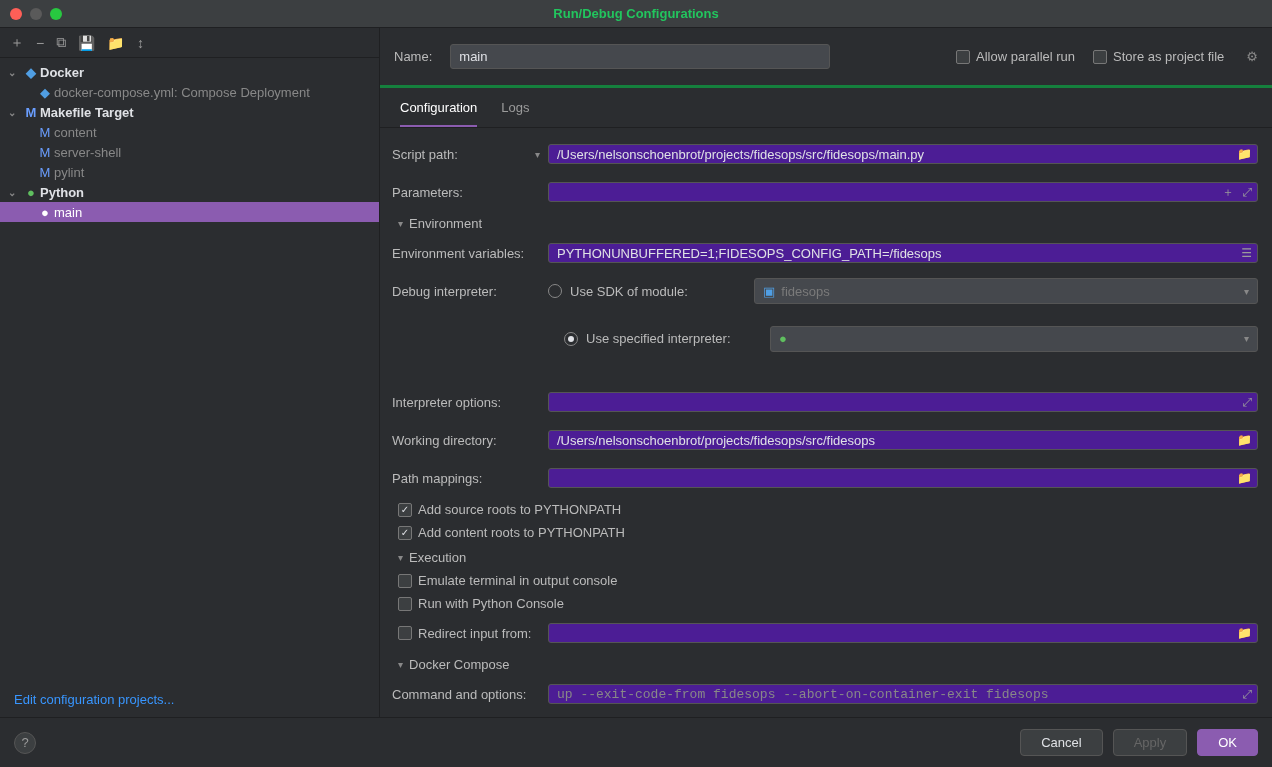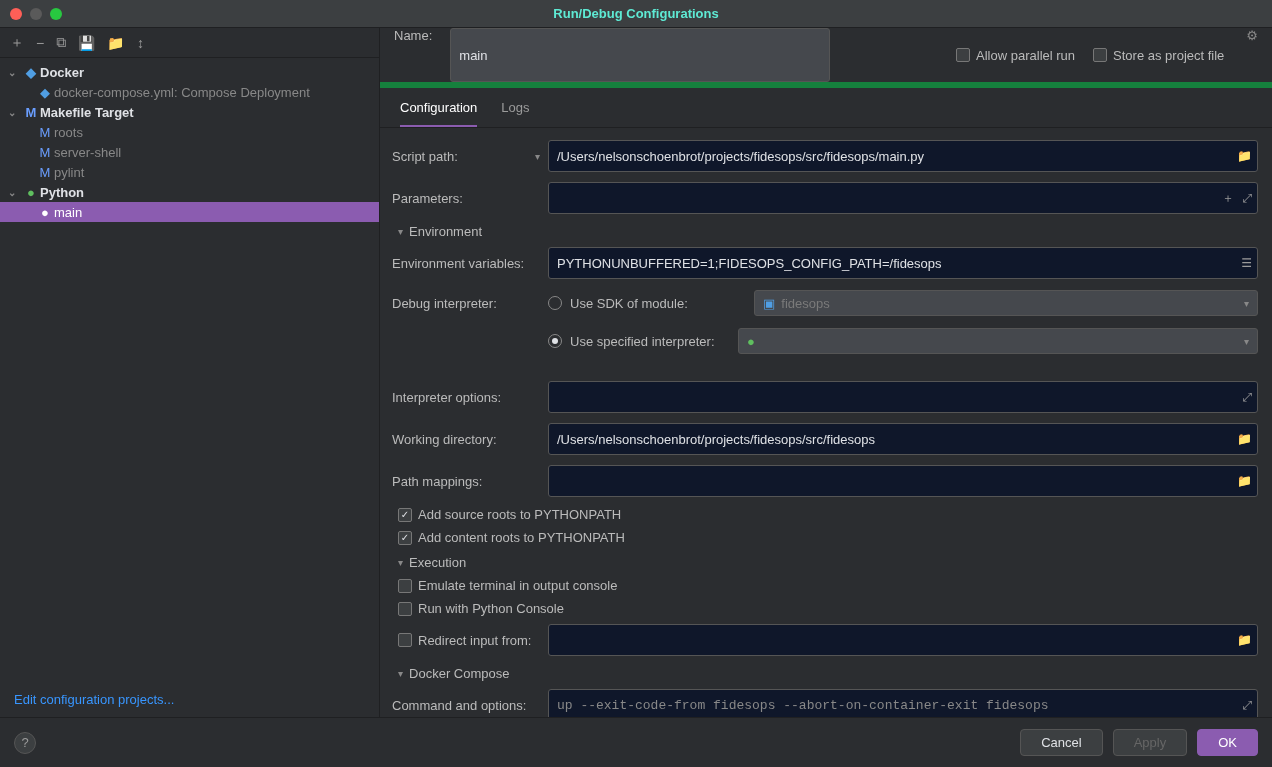--- a/index.html
+++ b/index.html
@@ -6,56 +6,56 @@
 body { background: #2b2d30; color: #bbbbbb; font-size: 13px; overflow: hidden; }
 
 .window { width: 1272px; height: 767px; display: flex; flex-direction: column; background: #2b2d30; }
 
 .titlebar { height: 28px; background: #3c3f41; display: flex; align-items: center; position: relative; border-bottom: 1px solid #1f2022; }
 .traffic { display: flex; gap: 8px; padding-left: 10px; }
 .dot { width: 12px; height: 12px; border-radius: 50%; }
 .dot.red { background: #ff5f57; }
 .dot.yel { background: #5a5a5a; }
 .dot.grn { background: #28c840; }
-.title { position: absolute; left: 50%; transform: translateX(-50%); color: #5eead4; font-size: 13px; font-weight: 600; }
+.title { position: absolute; left: 50%; transform: translateX(-50%); color: #22c55e; font-size: 13px; font-weight: 600; }
 
 .body { flex: 1; display: flex; min-height: 0; }
 
 .sidebar { width: 380px; background: #2b2d30; display: flex; flex-direction: column; border-right: 1px solid #1f2022; }
 .toolbar { height: 30px; display: flex; align-items: center; gap: 12px; padding: 0 10px; border-bottom: 1px solid #1f2022; }
 .toolbar .ticon { color: #9b9b9b; font-size: 14px; cursor: pointer; }
 .tree { flex: 1; overflow: auto; padding-top: 4px; }
 .node { display: flex; align-items: center; height: 20px; padding-left: 8px; cursor: pointer; }
 .node .arrow { width: 14px; color: #888; font-size: 10px; }
 .node .nicon { width: 18px; display: inline-flex; align-items: center; justify-content: center; }
 .node.group { font-weight: 600; color: #dfe1e5; }
 .node.child { padding-left: 36px; font-weight: 400; color: #888; }
 .node.selected { background: #8b5cb0; color: #fff; }
 .node.selected .nicon { color: #fff; }
 .edit-link { color: #3896ff; padding: 10px 14px; cursor: pointer; }
 
 .main { flex: 1; display: flex; flex-direction: column; min-width: 0; }
-.namebar { height: 60px; display: flex; padding: 0 14px; gap: 18px; border-bottom: 6px solid #15803d; }
+.namebar { height: 60px; display: flex; align-items: center; padding: 0 14px; gap: 18px; border-bottom: 3px solid #15803d; }
 .namebar label { color: #bbbbbb; }
 .txt { background: #45484d; border: 1px solid #555; color: #dfe1e5; padding: 4px 8px; border-radius: 3px; font-size: 13px; }
 .namebar .txt { width: 380px; }
 .cbx { display: flex; align-items: center; gap: 6px; color: #bbbbbb; cursor: pointer; }
 .cbx .box { width: 14px; height: 14px; border: 1px solid #777; border-radius: 2px; display: inline-flex; align-items: center; justify-content: center; background: #3c3f41; }
 .cbx .box.checked::after { content: "✓"; color: #dfe1e5; font-size: 10px; }
 .gear { color: #888; margin-left: 4px; }
 
 .tabs { display: flex; gap: 24px; padding: 12px 20px 0 20px; border-bottom: 1px solid #1f2022; }
 .tab { padding-bottom: 10px; color: #9b9b9b; cursor: pointer; }
 .tab.active { color: #ffffff; border-bottom: 2px solid #8b5cb0; }
 
 .form { flex: 1; overflow: auto; padding: 12px 14px 12px 12px; }
 .row { display: flex; align-items: center; margin-bottom: 10px; min-height: 28px; }
 .lab { width: 156px; flex-shrink: 0; color: #bbbbbb; }
 .field { flex: 1; display: flex; align-items: center; position: relative; }
-.input { flex: 1; background: #0f172a; border: 1px solid #555; color: #dfe1e5; padding: 4px 26px 4px 8px; border-radius: 3px; font-size: 13px; height: 32px; }
+.input { flex: 1; background: #4c1d95; border: 1px solid #555; color: #dfe1e5; padding: 4px 26px 4px 8px; border-radius: 3px; font-size: 13px; height: 20px; }
 .input.mono { font-family: Liberation Mono, monospace; color: #888; }
 .suffix-icon { position: absolute; right: 6px; color: #9b9b9b; cursor: pointer; font-size: 12px; }
 .suffix-icon.two { right: 24px; }
 .caret { color: #888; font-size: 10px; margin-left: auto; margin-right: 8px; }
 
 .section { display: flex; align-items: center; gap: 6px; color: #bbbbbb; margin: 10px 0 8px 6px; font-weight: 400; cursor: pointer; }
 .section .sarrow { font-size: 10px; color: #888; }
 
 .radio-row { display: flex; align-items: center; margin-bottom: 8px; padding-left: 0; }
 .radio { width: 14px; height: 14px; border: 1px solid #888; border-radius: 50%; margin-right: 8px; display: inline-flex; align-items: center; justify-content: center; }
@@ -109,21 +109,21 @@
           <span>docker-compose.yml: Compose Deployment</span>
         </div>
 
         <div class="node group">
           <span class="arrow">⌄</span>
           <span class="nicon" style="color:#6a9eff">M</span>
           <span>Makefile Target</span>
         </div>
         <div class="node child">
           <span class="nicon" style="color:#6a9eff">M</span>
-          <span>roots</span>
+          <span>content</span>
         </div>
         <div class="node child">
           <span class="nicon" style="color:#6a9eff">M</span>
           <span>server-shell</span>
         </div>
         <div class="node child">
           <span class="nicon" style="color:#6a9eff">M</span>
           <span>pylint</span>
         </div>
 
@@ -208,21 +208,21 @@
               <span class="dicon">▣</span>
               <span>fidesops</span>
               <span class="ddarrow">▾</span>
             </div>
           </div>
         </div>
 
         <div class="row">
           <div class="lab"></div>
           <div class="field" style="gap:10px">
-            <div class="radio-row" style="margin:0;flex:0 0 180px">
+            <div class="radio-row" style="margin:16px;flex:0 0 180px">
               <span class="radio on"></span>
               <span class="radio-lab">Use specified interpreter:</span>
             </div>
             <div class="sel" style="flex:1;overflow:hidden;white-space:nowrap">
               <span class="pyicon">●</span>
               <span class="ddarrow">▾</span>
             </div>
           </div>
         </div>
 

